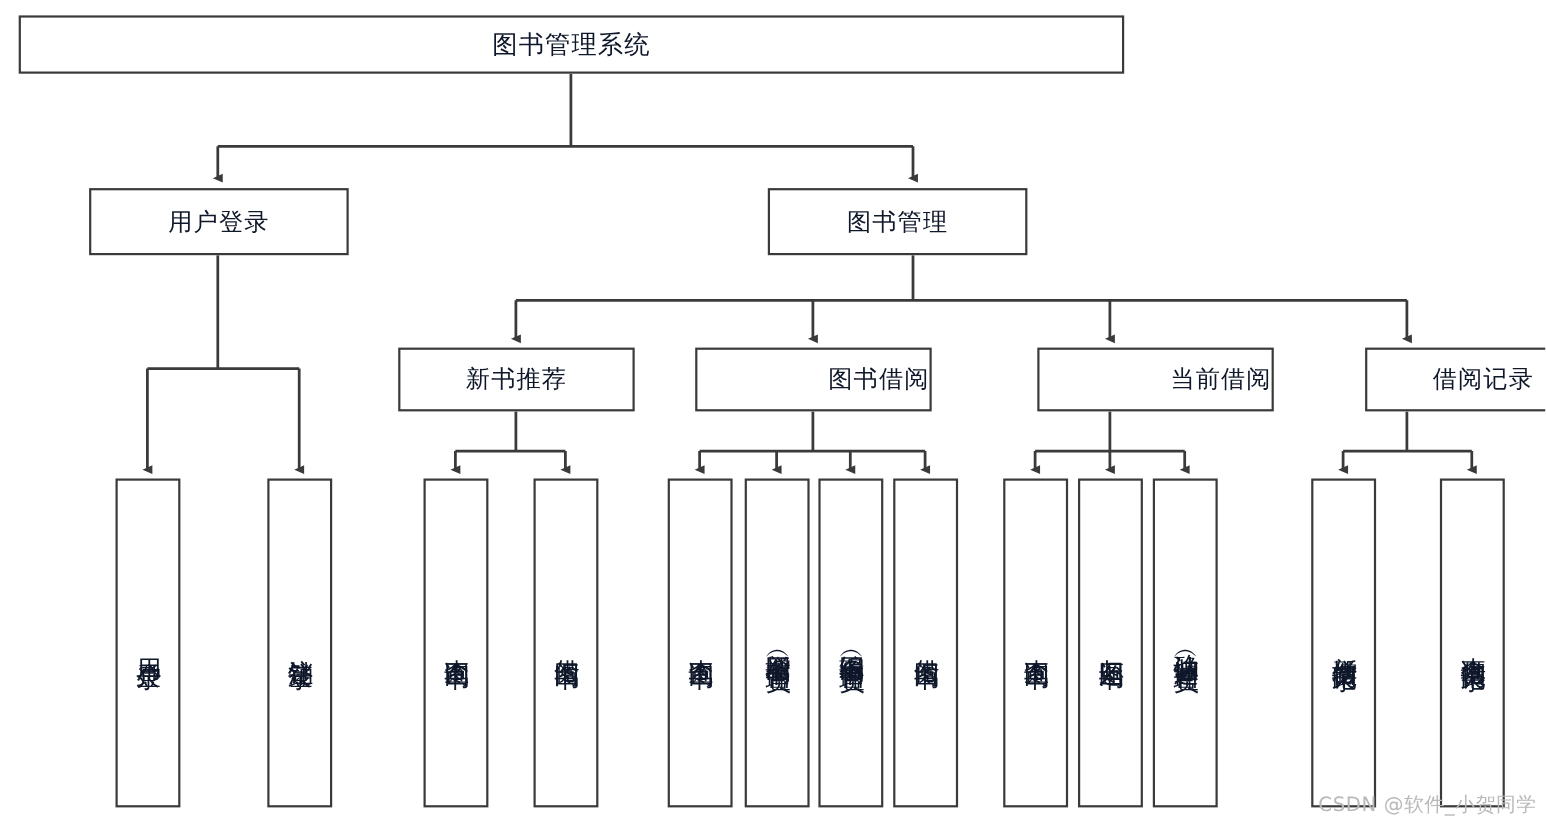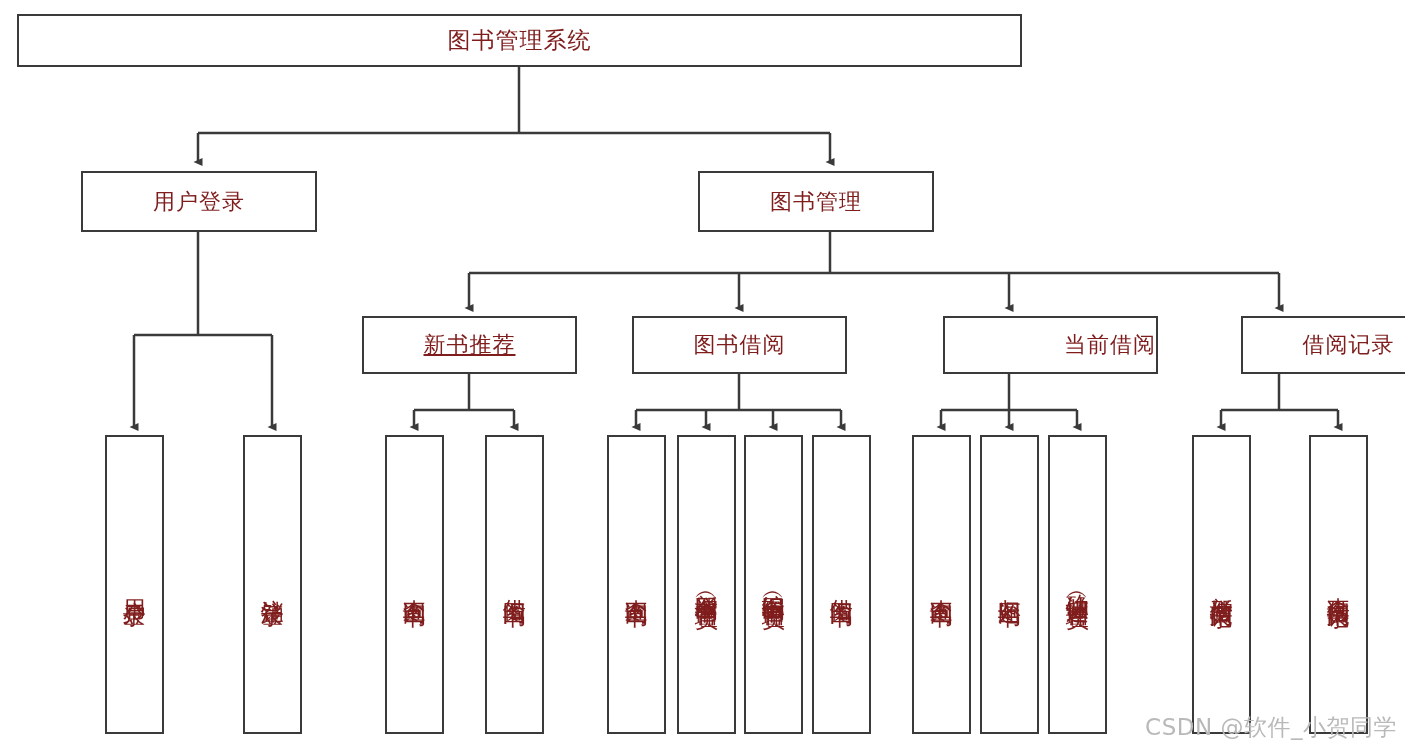--- a/index.html
+++ b/index.html
@@ -26,21 +26,21 @@
     pointer-events: none;
   }
   .node {
     position: absolute;
     box-sizing: border-box;
     background: #ffffff;
     border: 2.5px solid #3a3a3a;
     display: flex;
     align-items: center;
     justify-content: center;
-    color: #7f1d1d;
+    color: #0f172a;
   }
   .node.horiz {
     font-size: 22px;
     letter-spacing: 1px;
   }
   .node.vert {
     writing-mode: vertical-rl;
     text-orientation: upright;
     font-size: 23px;
     line-height: 1.16;
@@ -55,21 +55,21 @@
     display: block;
     max-height: 100%;
   }
   .node.root {
     font-size: 23px;
   }
   #watermark {
     position: absolute;
     right: 8px;
     bottom: 4px;
-    font-size: 23px;
+    font-size: 18px;
     color: #b9b9b9;
     letter-spacing: 0.5px;
     white-space: nowrap;
     user-select: none;
   }
 </style>
 </head>
 <body>
 
 <div id="canvas">
@@ -128,24 +128,24 @@
     <span>图书管理系统</span>
   </div>
 
   <div class="node horiz" style="left:81px; top:171px; width:236px; height:61px;">
     <span>用户登录</span>
   </div>
   <div class="node horiz" style="left:698px; top:171px; width:236px; height:61px;">
     <span>图书管理</span>
   </div>
 
-  <div class="node horiz" style="left:362px; top:316px; width:215px; height:58px;text-decoration:underline;">
+  <div class="node horiz" style="left:362px; top:316px; width:215px; height:58px;">
     <span>新书推荐</span>
   </div>
-  <div class="node horiz" style="left:632px; top:316px; width:215px; height:58px;">
+  <div class="node horiz" style="left:632px; top:316px; width:215px; height:58px;justify-content:flex-end;">
     <span>图书借阅</span>
   </div>
   <div class="node horiz" style="left:943px; top:316px; width:215px; height:58px;justify-content:flex-end;">
     <span>当前借阅</span>
   </div>
   <div class="node horiz" style="left:1241px; top:316px; width:215px; height:58px;">
     <span>借阅记录</span>
   </div>
 
   <div class="node vert" style="left:105px; top:435px; width:59px; height:299px;">

